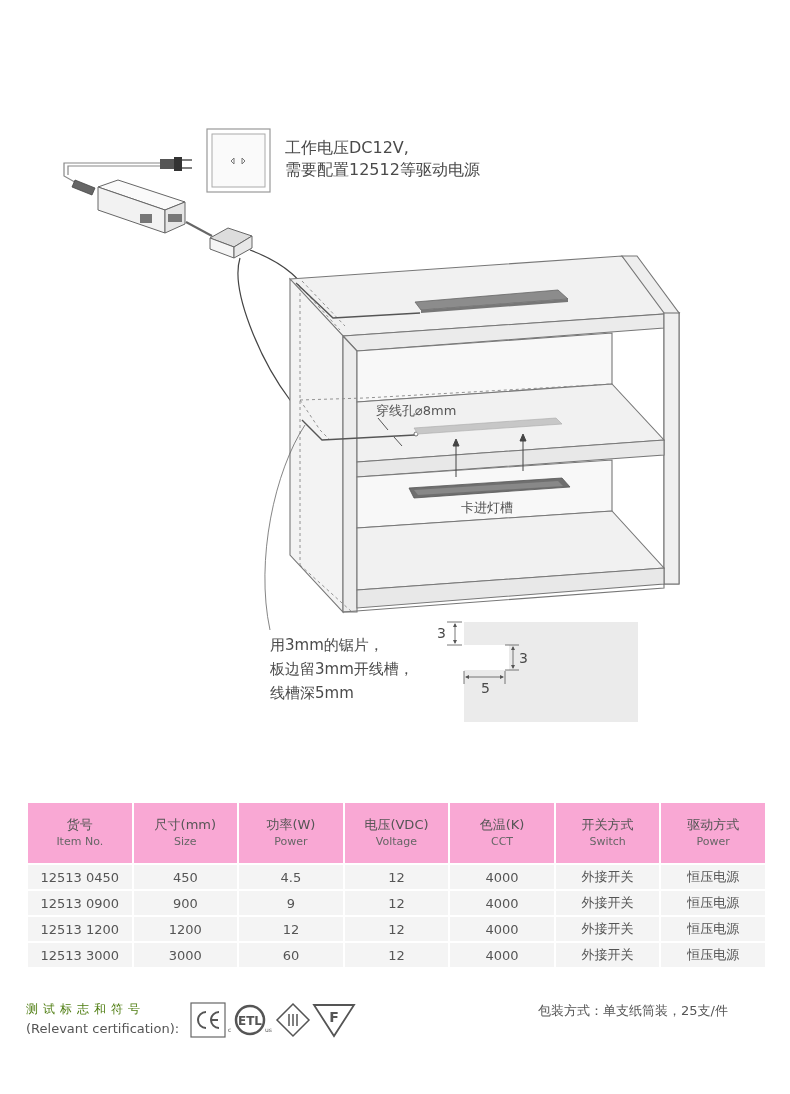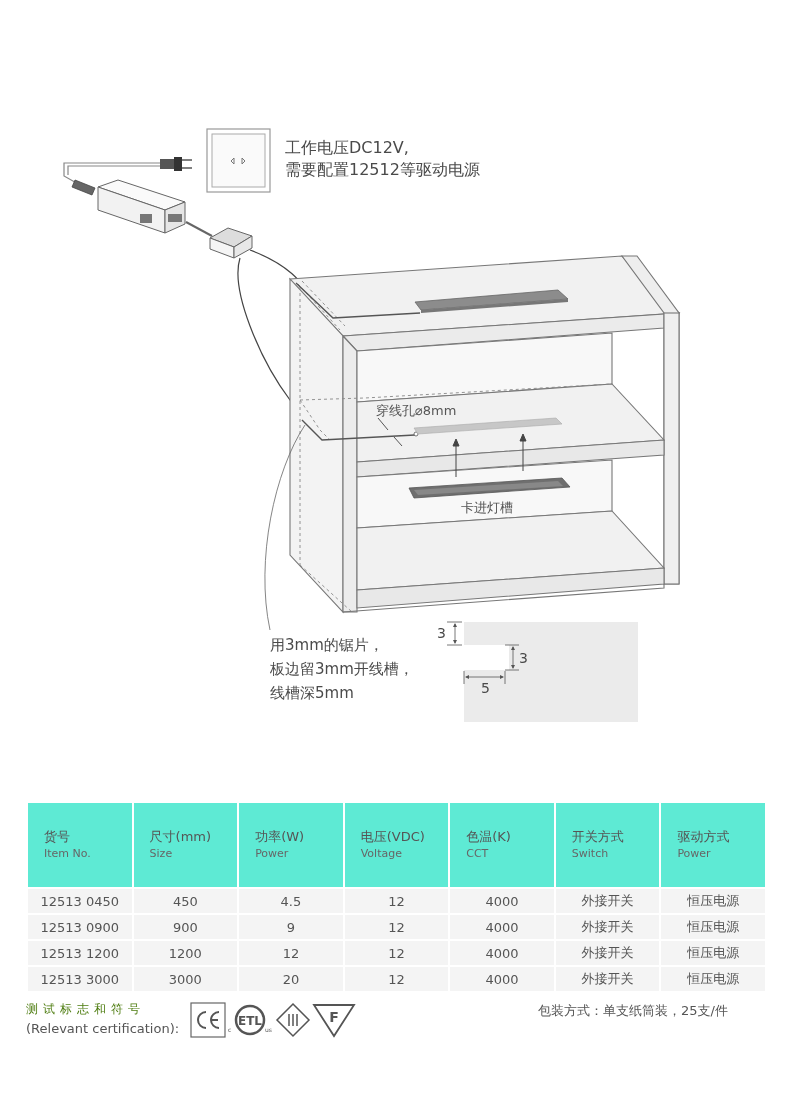--- a/index.html
+++ b/index.html
@@ -3,22 +3,22 @@
 <meta charset="utf-8">
 <style>
   html, body { margin: 0; padding: 0; background: #ffffff; }
   body { width: 790px; height: 1094px; position: relative; overflow: hidden;
          font-family: "DejaVu Sans", "Liberation Sans", sans-serif; color: #555; }
   .diagram { position: absolute; left: 0; top: 0; width: 790px; height: 760px; }
   .note { position: absolute; font-size: 15px; color: #4a4a4a; line-height: 22px; white-space: nowrap; }
   .note.small { font-size: 13px; color: #555; }
   .table-wrap { position: absolute; left: 26px; top: 801px; width: 741px; }
   table.spec { border-collapse: separate; border-spacing: 2px; width: 100%; table-layout: fixed; }
-  table.spec th { background: #5eead4; font-weight: normal; height: 52px; padding: 16px;
-                  text-align: left; vertical-align: middle; }
+  table.spec th { background: #f9a8d4; font-weight: normal; height: 52px; padding: 4px;
+                  text-align: center; vertical-align: middle; }
   table.spec th .zh { display: block; font-size: 13px; color: #555; line-height: 18px; }
   table.spec th .en { display: block; font-size: 11px; color: #666; line-height: 16px; }
   table.spec td { background: #f4f4f4; height: 24px; text-align: center; font-size: 13px;
                   color: #555; padding: 0; }
   .cert { position: absolute; left: 26px; top: 1000px; }
   .cert .zh { font-size: 12px; letter-spacing: 5px; color: #4d7c0f; line-height: 19px; }
   .cert .en { font-size: 13px; color: #555; line-height: 19px; }
   .logos { position: absolute; left: 190px; top: 1000px; height: 40px; display: flex; align-items: center; gap: 0; }
   .pack { position: absolute; left: 538px; top: 1001px; font-size: 13px; color: #555; line-height: 19px; white-space: nowrap; }
 </style>
@@ -231,21 +231,21 @@
           <td>1200</td>
           <td>12</td>
           <td>12</td>
           <td>4000</td>
           <td>外接开关</td>
           <td>恒压电源</td>
       </tr>
       <tr>
         <td>12513 3000</td>
           <td>3000</td>
-          <td>20</td>
+          <td>60</td>
           <td>12</td>
           <td>4000</td>
           <td>外接开关</td>
           <td>恒压电源</td>
       </tr>
     </tbody>
   </table>
 </div>
 
 <div class="cert">

